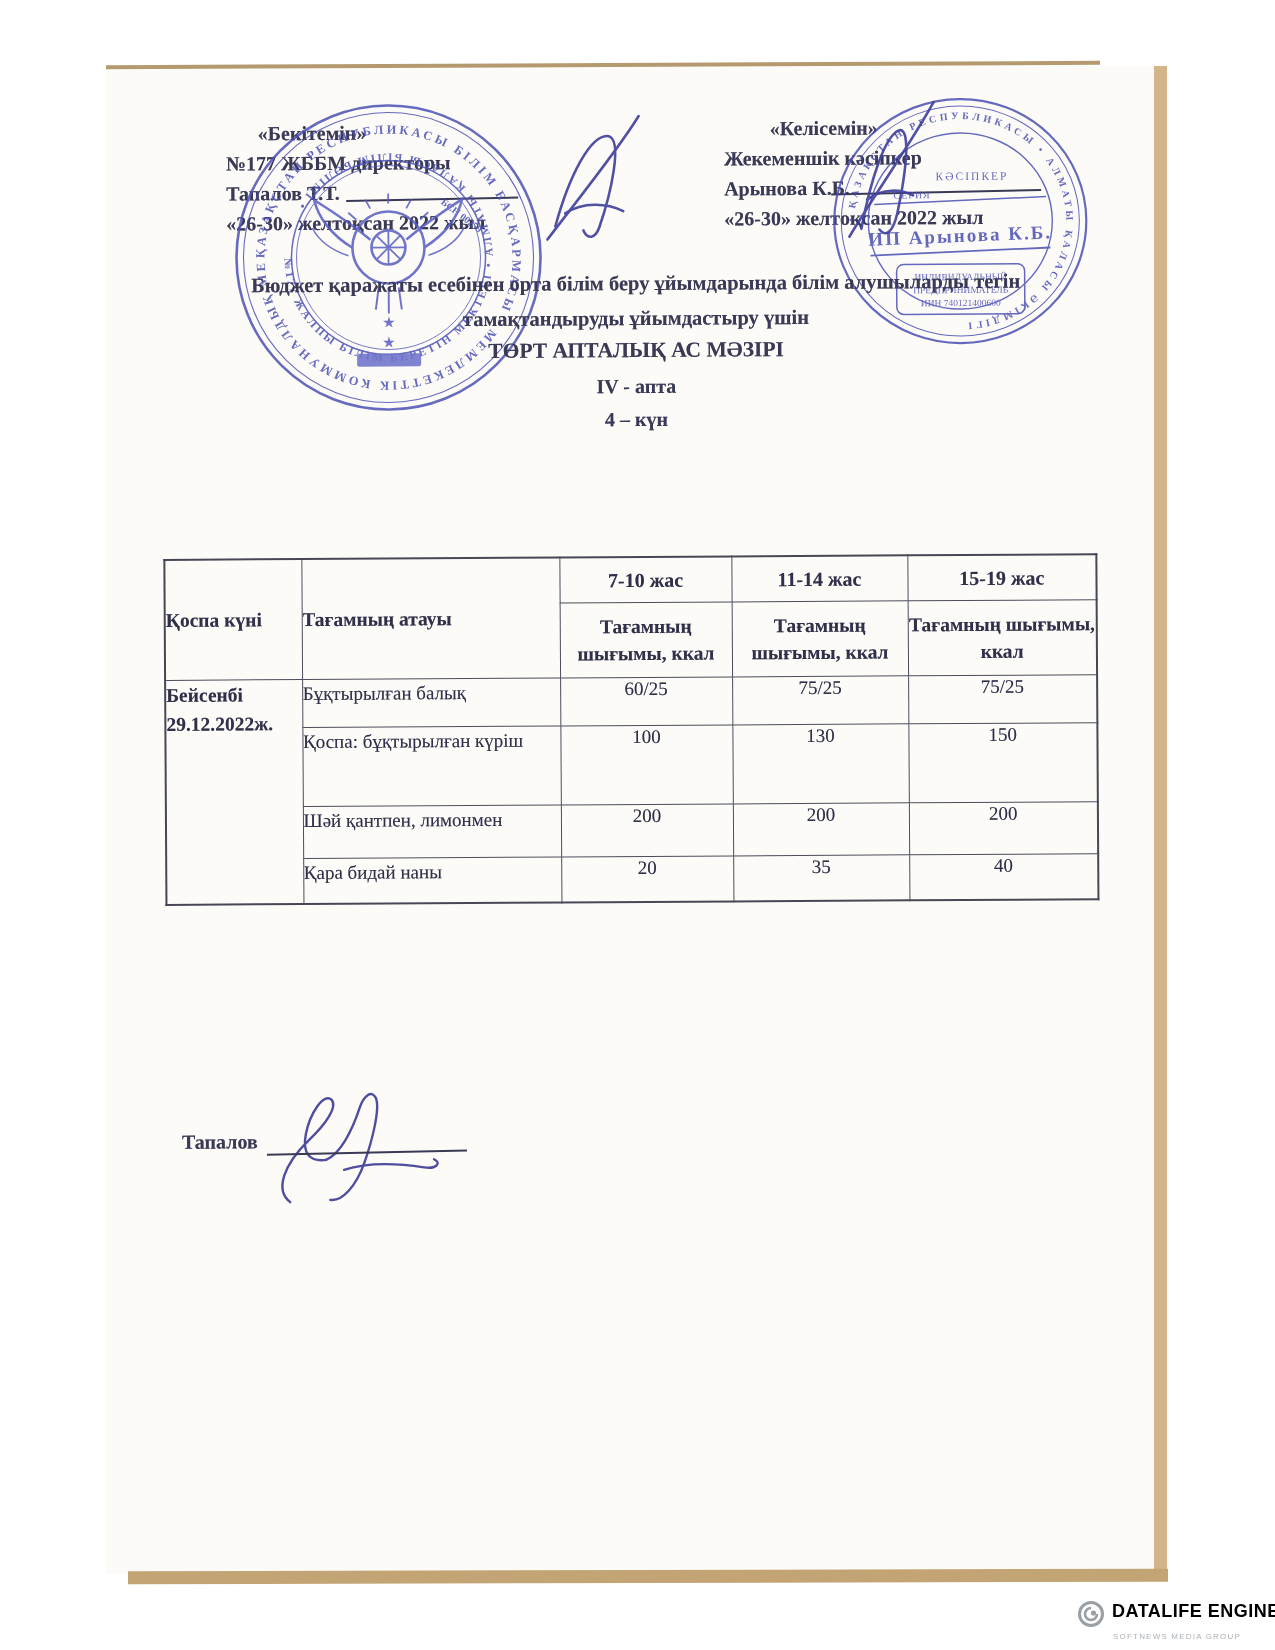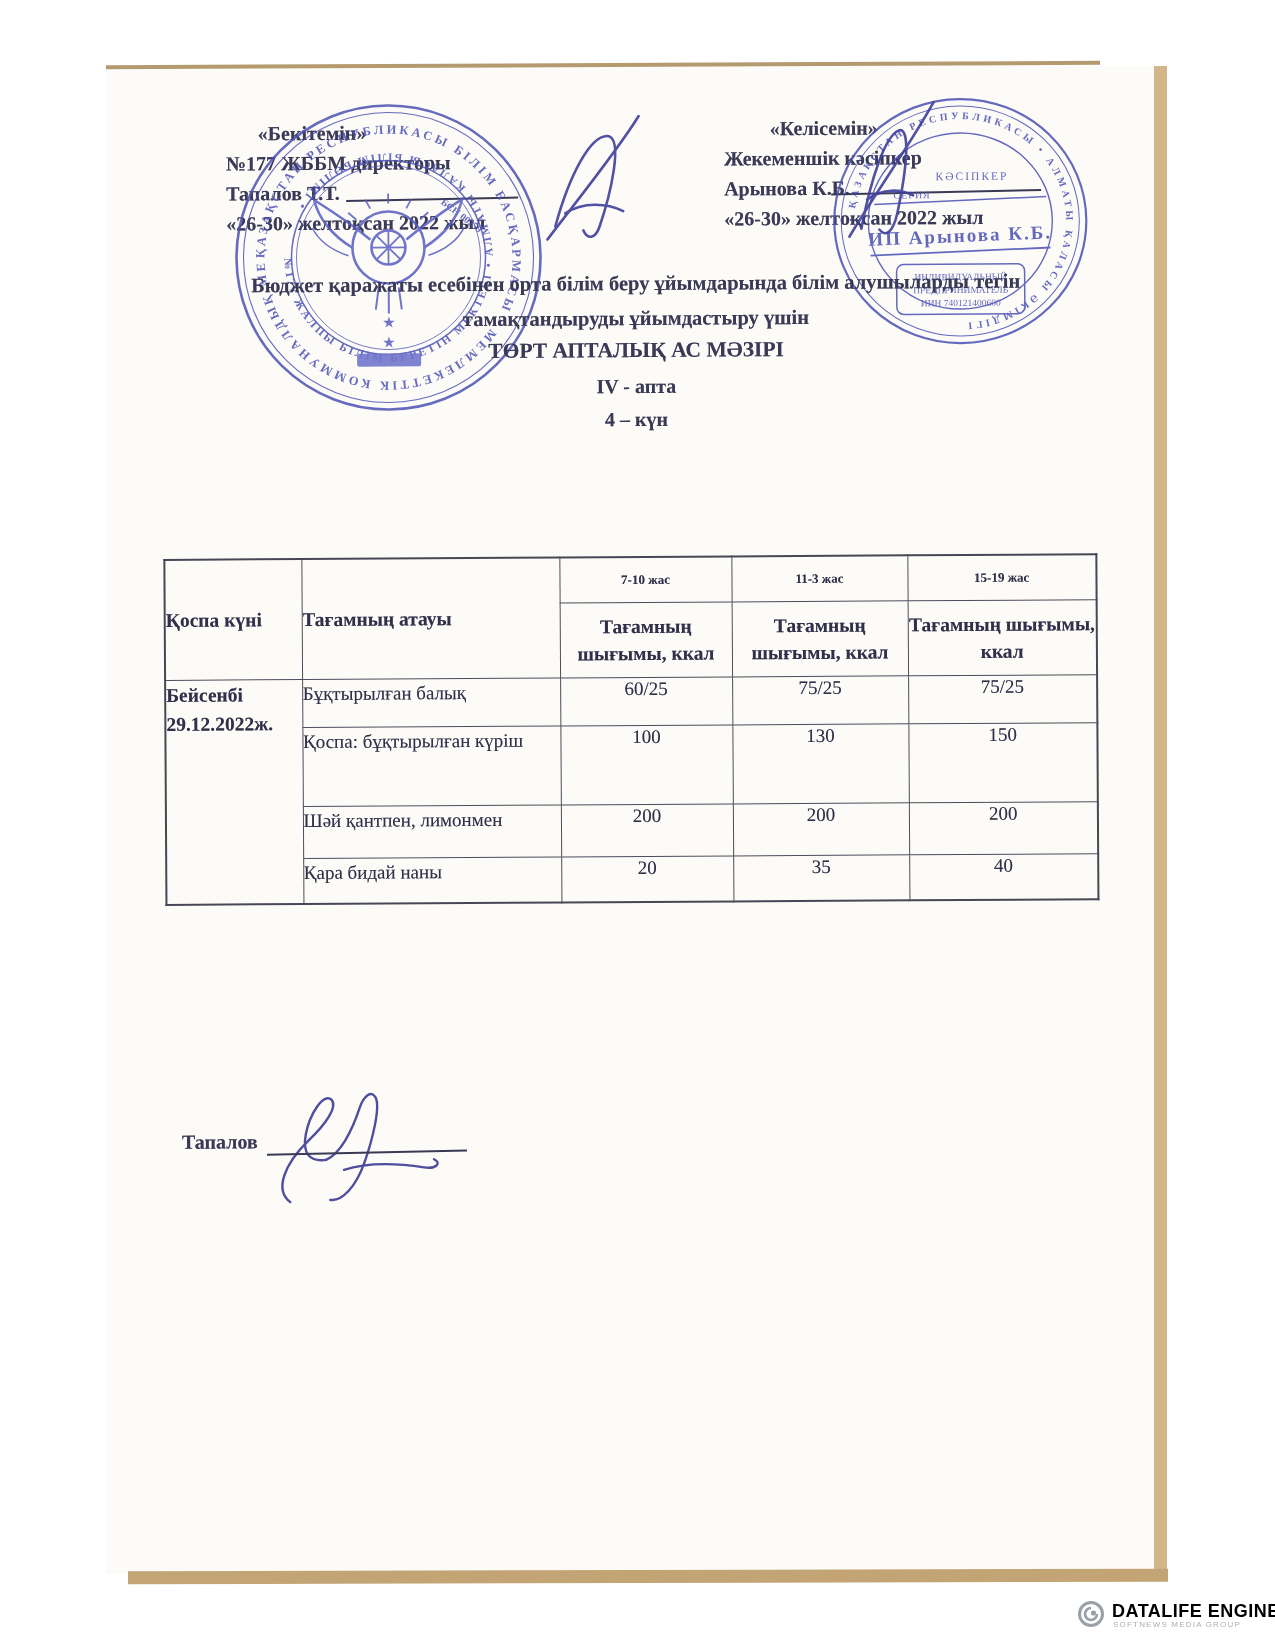--- a/index.html
+++ b/index.html
@@ -23,21 +23,21 @@
   .t2{font-size:20.5px;line-height:26px;margin-bottom:5px;}
   .t3{font-size:21.5px;line-height:28px;margin-bottom:9px;}
   .t4{font-size:20px;line-height:26px;margin-bottom:7px;}
   .t5{font-size:20px;line-height:26px;}
   
   table.menu{border-collapse:collapse;table-layout:fixed;width:932px;
              font-size:19px;color:#30304a;text-shadow:0 0 0.5px rgba(48,48,74,.4);}
   table.menu td,table.menu th{border:1.4px solid #4d4d5c;padding:0;overflow:hidden;}
   table.menu{border:2px solid #474756;}
   th.daycol,th.dishcol{font-weight:bold;text-align:left;padding-left:11px;font-size:19.5px;}
-  th.age{font-weight:bold;text-align:center;height:44px;font-size:13px;}
+  th.age{font-weight:bold;text-align:center;height:44px;font-size:20px;}
   th.sub{font-weight:bold;text-align:center;height:74px;vertical-align:middle;
          padding:2px 24px;font-size:19.5px;line-height:27px;}
   td.day{vertical-align:top;font-weight:bold;padding:8px 10px 0 11px;line-height:29px;font-size:19.5px;}
   td.dish{vertical-align:top;padding:8px 12px 0 12px;line-height:27px;}
   td.val{vertical-align:top;text-align:center;padding-top:8px;}
   
   .nurse-label{font-size:20px;font-weight:bold;}
   
   .wm-title{font-family:"Liberation Sans",sans-serif;font-weight:bold;font-size:18px;
             letter-spacing:0.5px;color:#000000;}
@@ -167,21 +167,21 @@
           <col style="width:258px">
           <col style="width:172px">
         <col style="width:176px">
           <col style="width:189px">
       </colgroup>
       <tbody>
           <tr>
         <th class="daycol" rowspan="2">Қоспа күні</th>
         <th class="dishcol" rowspan="2">Тағамның атауы</th>
         <th class="age">7-10 жас</th>
-        <th class="age">11-3 жас</th>
+        <th class="age">11-14 жас</th>
         <th class="age">15-19 жас</th>
       </tr>
       <tr>
         <th class="sub">Тағамның шығымы, ккал</th>
         <th class="sub">Тағамның шығымы, ккал</th>
         <th class="sub">Тағамның шығымы, ккал</th>
       </tr>
       <tr style="height:48px;">
         <td class="day" rowspan="4">Бейсенбі 29.12.2022ж.</td>
         <td class="dish">Бұқтырылған балық</td>
@@ -218,14 +218,14 @@
 
 <div class="abs" style="left:1076px;top:1598px;width:190px;">
   <svg class="abs" style="left:0;top:1px;" width="30" height="30" viewBox="0 0 30 30">
     <g stroke="#99a0a6" fill="none" stroke-width="3">
       <circle cx="15" cy="15" r="11.5"></circle>
       <path d="M 15 9 A 6 6 0 1 0 21 15" stroke-width="2.6"></path>
     </g>
     <circle cx="17.5" cy="14" r="2.6" fill="#99a0a6"></circle>
   </svg>
   <div class="abs wm-title" style="left:36px;top:3px;white-space:nowrap;">DATALIFE ENGINE</div>
-  <div class="abs wm-sub" style="left:37px;top:22px;white-space:nowrap;">SOFTNEWS MEDIA GROUP</div>
+  <div class="abs wm-sub" style="left:37px;top:34px;white-space:nowrap;">SOFTNEWS MEDIA GROUP</div>
 </div>
 
 </body></html>

